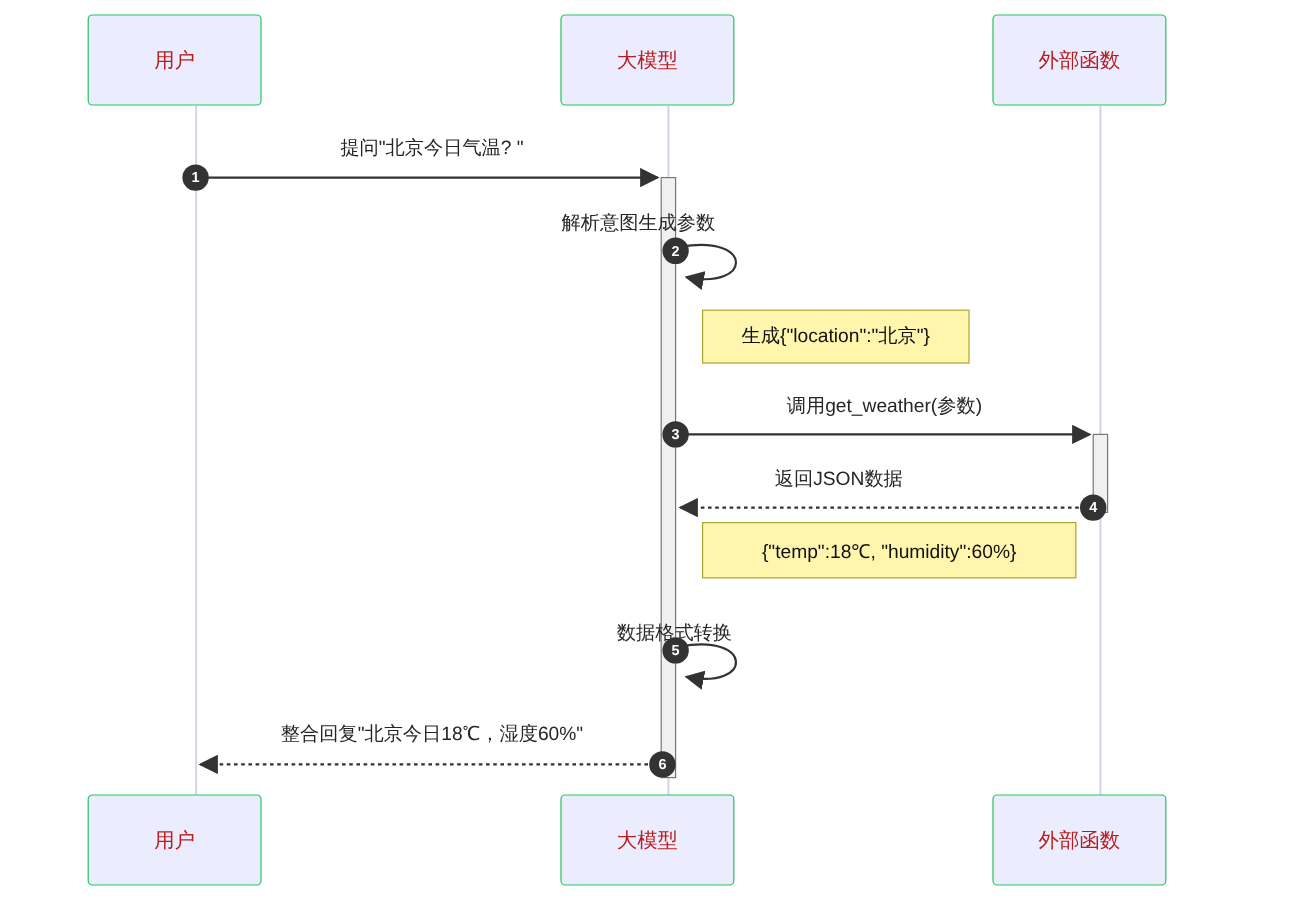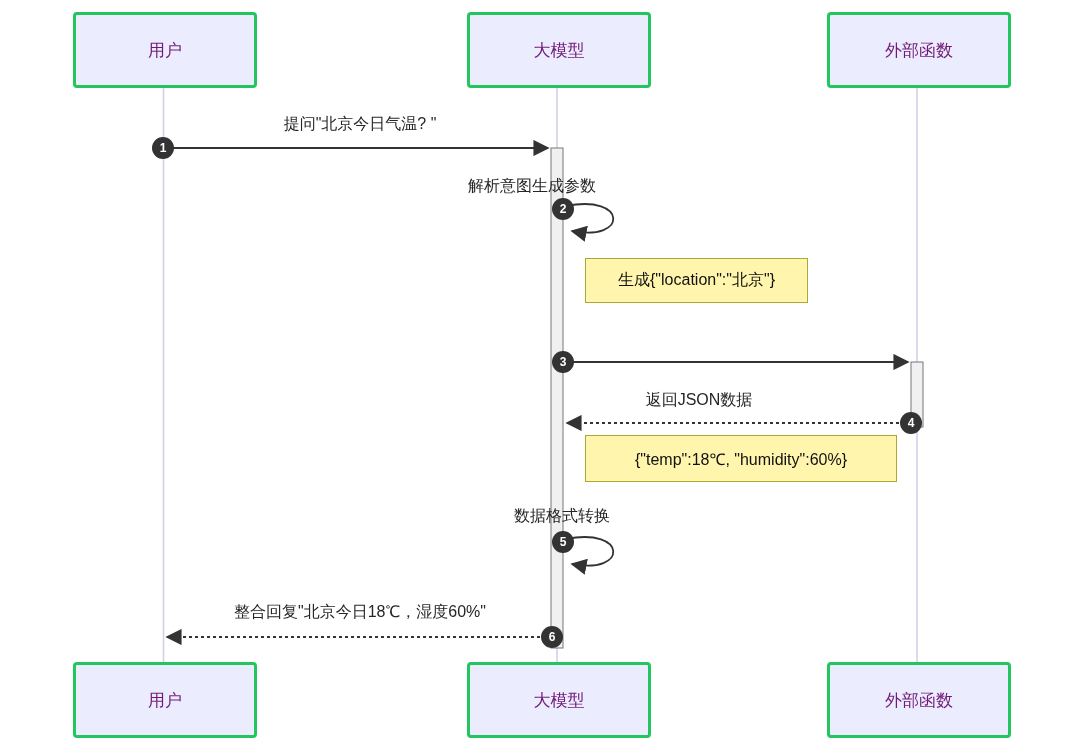--- a/index.html
+++ b/index.html
@@ -4,24 +4,24 @@
 <style>
   html,body{margin:0;padding:0;}
   body{
     width:1080px;height:752px;background:#ffffff;
     font-family:"Liberation Sans", sans-serif;
     position:relative;overflow:hidden;
   }
   .diagram{position:absolute;left:0;top:0;width:1080px;height:752px;}
   .layer{position:absolute;left:0;top:0;width:1080px;height:752px;}
   .actor-box{
-    position:absolute;width:184px;height:76px;
-    background:#ECECFF;border:3px solid #22c55e;border-radius:4px;
+    position:absolute;width:145px;height:76px;
+    background:#ECECFF;border:1px solid #22c55e;border-radius:4px;
     display:flex;align-items:center;justify-content:center;
-    font-size:17px;color:#701a75;box-sizing:border-box;
+    font-size:17px;color:#b91c1c;box-sizing:border-box;
   }
   .msg-label{
     position:absolute;transform:translate(-50%,-50%);
     font-size:16px;color:#262626;white-space:nowrap;
   }
   .note{
     position:absolute;background:#FFF5AD;border:1px solid #AAAA33;
     display:flex;align-items:center;justify-content:center;
     font-size:16px;color:#111111;box-sizing:border-box;white-space:nowrap;
   }
@@ -79,22 +79,23 @@
   </div>
   <div class="actor-box" style="left:467px;top:662px">
     <span>大模型</span>
   </div>
   <div class="actor-box" style="left:827px;top:662px">
     <span>外部函数</span>
   </div>
 
   <div class="msg-label" style="left:360px;top:124px">提问"北京今日气温? "</div>
   <div class="msg-label" style="left:532px;top:186px">解析意图生成参数</div>
+  <div class="msg-label" style="left:737px;top:339px">调用get_weather(参数)</div>
   <div class="msg-label" style="left:699px;top:400px">返回JSON数据</div>
-  <div class="msg-label" style="left:562px;top:516px">数据格式转换</div>
+  <div class="msg-label" style="left:562px;top:528px">数据格式转换</div>
   <div class="msg-label" style="left:360px;top:612px">整合回复"北京今日18℃，湿度60%"</div>
 
   <div class="note" style="left:585px;top:258px;width:223px;height:45px">
     <span>生成{"location":"北京"}</span>
   </div>
   <div class="note" style="left:585px;top:435px;width:312px;height:47px">
     <span>{"temp":18℃, "humidity":60%}</span>
   </div>
 
   <div class="seq-circle" style="left:163px;top:148px">1</div>

